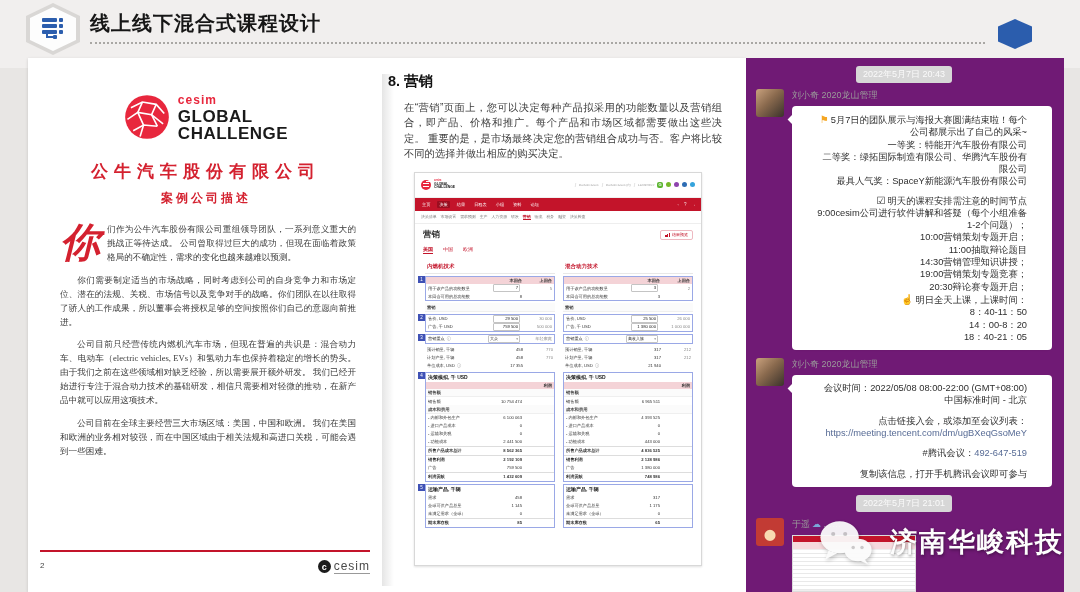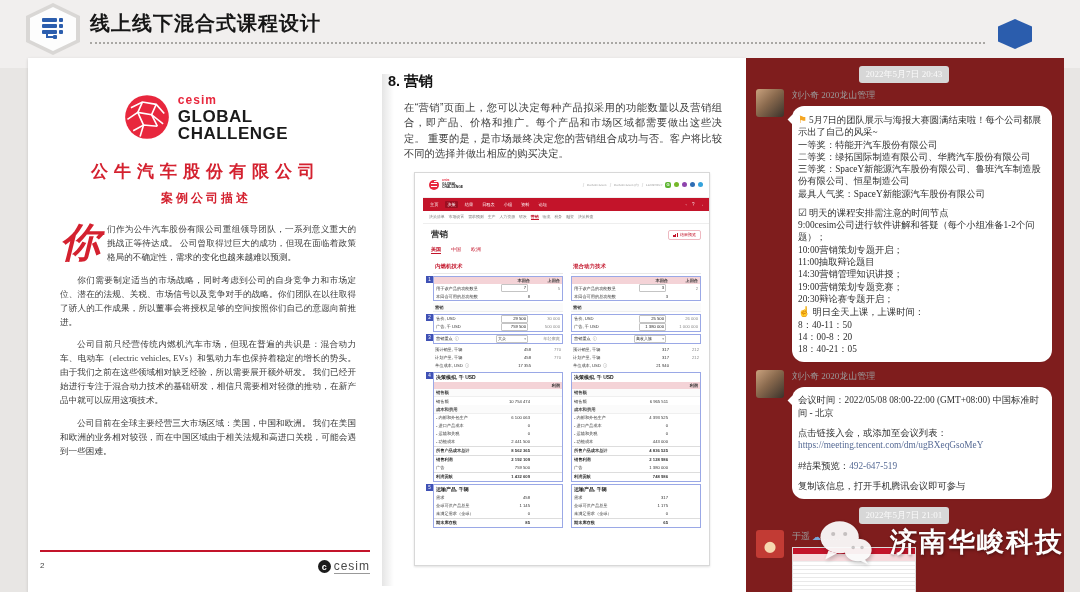--- a/index.html
+++ b/index.html
@@ -55,21 +55,21 @@
     font-weight:bold;display:flex;align-items:center;justify-content:center;}
   .doc-flogo .t{font-size:12px;color:#4a4a4a;letter-spacing:1px;border-bottom:1px solid #999;line-height:1.1;}
 
   
   .mid{position:absolute;left:360px;top:14px;width:346px;}
   .mid h2{margin:0;font-size:14.5px;font-weight:bold;color:#111;}
   .mid .lead{margin:9px 0 0 16px;width:318px;font-size:10.3px;line-height:1.5;color:#3c3c3c;text-align:justify;}
 
   
   .dash{margin:10px 0 0 26px;width:286px;height:392px;background:#fff;border:1px solid #d8d8d8;
-    box-shadow:0 1px 2px rgba(0,0,0,.12);overflow:hidden;position:relative;padding-left:8px;}
+    box-shadow:0 1px 2px rgba(0,0,0,.12);overflow:hidden;position:relative;}
   .dtop{height:24px;display:flex;align-items:center;justify-content:space-between;padding:0 6px;border-bottom:1px solid #f0f0f0;}
   .dlogo{display:flex;align-items:center;gap:3px;}
   .dlogo .dot{width:10px;height:10px;border-radius:50%;background:#e8273d;position:relative;}
   .dlogo .dot::after{content:"";position:absolute;left:2px;top:3px;width:6px;height:1px;background:#fff;box-shadow:0 3px 0 #fff,3px -2px 0 #fff;}
   .dlogo .lines{display:flex;flex-direction:column;line-height:1;}
   .dlogo .l0{color:#e8273d;font-size:2.6px;font-weight:bold;}
   .dlogo .l1{color:#222;font-size:3.4px;font-weight:bold;}
   .dtopr{display:flex;align-items:center;gap:3px;}
   .dtopr .itm{font-size:2.8px;color:#999;border-left:1px solid #e5e5e5;padding-left:3px;transform:skewX(-8deg);}
   .dtopr .leaf{width:6px;height:6px;border-radius:2px;background:#5cb531;color:#fff;font-size:4px;line-height:6px;text-align:center;font-weight:bold;}
@@ -113,30 +113,30 @@
   .prow.rowb{border-top:1px solid #ddd;}
   .prow.rowb .pl,.prow.rowb .v1{font-weight:bold;}
   .pinput{width:24px;height:6px;border:1px solid #c4c4c4;border-radius:1px;background:#fff;
     font-size:4.2px;line-height:6px;text-align:right;padding-right:1px;margin-right:2px;flex:0 0 auto;color:#222;}
   .psel{width:28px;height:6px;border:1px solid #c4c4c4;border-radius:1px;background:#fff;display:flex;
     align-items:center;justify-content:space-between;font-size:4px;line-height:6px;padding:0 1px;margin-right:2px;flex:0 0 auto;color:#222;}
   .psel .car{font-size:3.5px;color:#888;}
   .pinfo{font-size:4.2px;color:#9a9a9a;margin-left:2px;flex:0 0 auto;}
 
   
-  .chat{position:absolute;left:746px;top:58px;width:318px;bottom:0;background:#7f1d1d;overflow:hidden;padding:6px 12px 0 10px;box-sizing:border-box;font-family:Liberation Serif, serif;}
+  .chat{position:absolute;left:746px;top:58px;width:318px;bottom:0;background:#701a75;overflow:hidden;padding:6px 12px 0 10px;box-sizing:border-box;}
   .ts{margin:2px auto 6px;display:table;background:#d7d7d7;color:#fafafa;font-size:9px;padding:2px 7px;border-radius:3px;}
   .msg{display:flex;gap:8px;margin-bottom:8px;}
   .avatar{width:28px;height:28px;border-radius:3px;flex:0 0 auto;}
   .av1{background:linear-gradient(135deg,#caa27e 0%,#8a6a4e 45%,#3a322b 100%);}
   .av3{background:radial-gradient(circle at 50% 62%,#f7d9b0 0 5px,rgba(0,0,0,0) 6px),#c23b34;}
-  .mbody{flex:1;min-width:0;}
+  .mbody{flex:1;min-width:0;text-align:right;}
   .mname{font-size:9px;color:#9a9a9a;margin:0 0 4px;display:flex;align-items:center;gap:2px;}
   .name-emo{color:#7aa7d9;font-size:9px;}
-  .bubble{position:relative;background:#fff;border-radius:12px;padding:7px 6px;max-width:252px;
+  .bubble{position:relative;background:#fff;border-radius:4px;padding:7px 25px;max-width:252px;
     font-size:9.3px;line-height:1.32;color:#2e2e2e;box-shadow:0 1px 1px rgba(0,0,0,.04);}
   .bubble::before{content:"";position:absolute;left:-3px;top:10px;width:7px;height:7px;background:#fff;transform:rotate(45deg);}
   .bline{min-height:12.3px;}
   .bline.blank{height:6px;min-height:6px;}
   .emo{margin-right:2px;font-size:10px;}
   .e-party{color:#f5a623;}
   .e-check{color:#2f2f2f;}
   .e-point{color:#e8b04a;}
   .blink{color:#576b95;word-break:break-all;}
   .gapline{margin-top:8px;}
@@ -595,21 +595,20 @@
     <div class="ts">2022年5月7日 20:43</div>
 
     <div class="msg">
       <div class="avatar av1"></div>
       <div class="mbody">
         <div class="mname">刘小奇 2020龙山管理</div>
         <div class="bubble" id="bubble1">
             <div class="bline"><span class="emo e-party">⚑</span><span>5月7日的团队展示与海报大赛圆满结束啦！每个公司都展示出了自己的风采~</span></div>
             <div class="bline"><span>一等奖：特能开汽车股份有限公司</span></div>
             <div class="bline"><span>二等奖：绿拓国际制造有限公司、华腾汽车股份有限公司</span></div>
-            <div class="bline"><span>三等奖：SpaceY新能源汽车股份有限公司、鲁班汽车制造股份有限公司、恒星制造公司</span></div>
             <div class="bline"><span>最具人气奖：SpaceY新能源汽车股份有限公司</span></div>
             <div class="bline blank"></div>
             <div class="bline"><span class="emo e-check">☑</span><span>明天的课程安排需注意的时间节点</span></div>
             <div class="bline"><span>9:00cesim公司进行软件讲解和答疑（每个小组准备1-2个问题）；</span></div>
             <div class="bline"><span>10:00营销策划专题开启；</span></div>
             <div class="bline"><span>11:00抽取辩论题目</span></div>
             <div class="bline"><span>14:30营销管理知识讲授；</span></div>
             <div class="bline"><span>19:00营销策划专题竞赛；</span></div>
             <div class="bline"><span>20:30辩论赛专题开启；</span></div>
             <div class="bline"><span class="emo e-point">☝</span><span>明日全天上课，上课时间：</span></div>
@@ -621,21 +620,21 @@
     </div>
 
     <div class="msg">
       <div class="avatar av1"></div>
       <div class="mbody">
         <div class="mname">刘小奇 2020龙山管理</div>
         <div class="bubble">
           <div class="bline">会议时间：2022/05/08 08:00-22:00 (GMT+08:00) 中国标准时间 - 北京</div>
           <div class="bline gapline">点击链接入会，或添加至会议列表：</div>
           <div class="bline"><a class="blink">https://meeting.tencent.com/dm/ugBXeqGsoMeY</a></div>
-          <div class="bline gapline meet"><span>#结果预览：</span><span class="id">492-647-519</span></div>
+          <div class="bline gapline meet"><span>#腾讯会议：</span><span class="id">492-647-519</span></div>
           <div class="bline gapline">复制该信息，打开手机腾讯会议即可参与</div>
         </div>
       </div>
     </div>
 
     <div class="ts">2022年5月7日 21:01</div>
 
     <div class="msg">
       <div class="avatar av3"></div>
       <div class="mbody">

